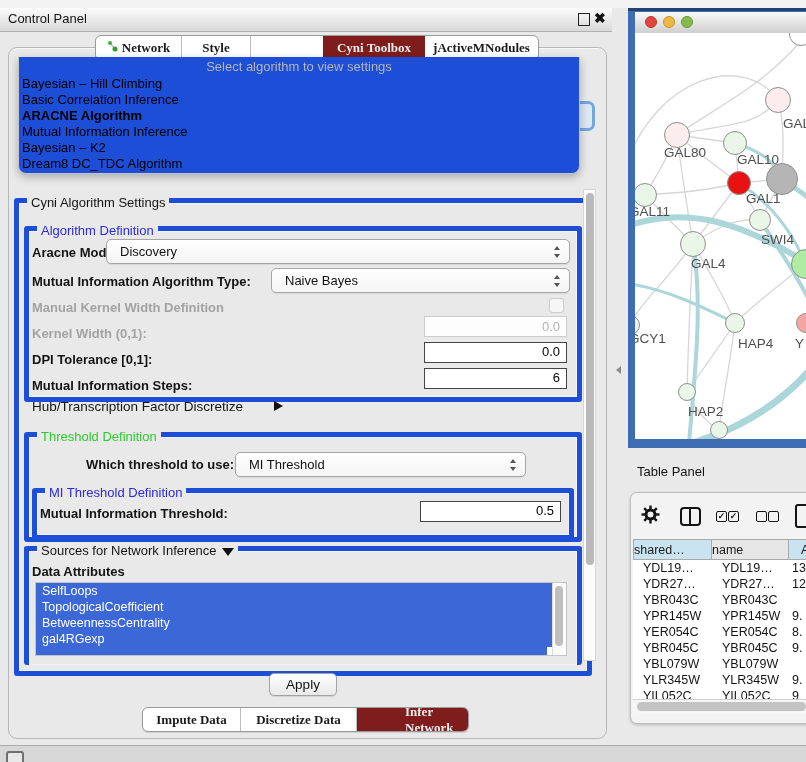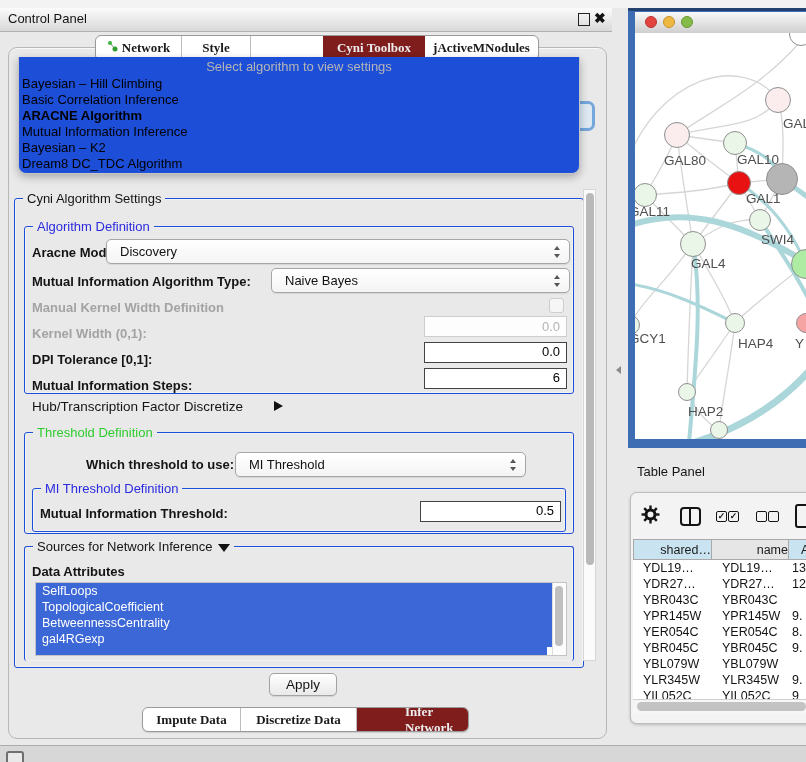--- a/index.html
+++ b/index.html
@@ -33,21 +33,21 @@
   .bottom-tabs .seg:nth-child(3){width:111px;padding-left:48px;}
 
   
   .focus-btn{left:565px;top:101px;width:24px;height:24px;border:3px solid #74a7dc;border-radius:7px;background:#dde8f2;z-index:8;}
   .algo-popup{left:18px;top:57px;width:560px;height:116px;background:#1d4ed8;border:1px solid #c6c6c6;border-top:none;border-radius:0 0 8px 8px;box-shadow:0 3px 9px rgba(0,0,0,.28);z-index:30;overflow:hidden;}
   .algo-placeholder{height:19px;line-height:19px;text-align:center;color:#b5b5b5;font-size:13px;}
   .algo-item{height:16px;line-height:16px;padding-left:3px;font-size:13px;color:#000;white-space:nowrap;}
   .algo-item.bold{font-weight:bold;}
 
   
-  .grp{position:absolute;border:1px solid #1d4ed8;border-radius:3px;box-shadow:inset 0 0 0 1px rgba(255,255,255,.45);}
+  .grp{position:absolute;border:5px solid #1d4ed8;border-radius:3px;box-shadow:inset 0 0 0 1px rgba(255,255,255,.45);}
   .grp-legend{position:absolute;top:-8px;left:8px;background:#e9e9e9;padding:0 4px;font-size:13px;white-space:nowrap;}
   .legend-blue{color:#2a2ae0;}
   .legend-green{color:#2ecc2e;}
 
   .lbl{position:absolute;font-weight:bold;font-size:13px;white-space:nowrap;}
   .lbl.gray{color:#a3a3a3;}
   .plain{font-weight:normal;}
 
   .combo{position:absolute;background:linear-gradient(#ffffff,#f4f4f4);border:1px solid #a6a6a6;border-radius:5px;box-sizing:border-box;font-size:13px;line-height:23px;padding-left:13px;color:#111;box-shadow:0 1px 1px rgba(0,0,0,.08);}
   .stepper{position:absolute;right:8px;top:50%;margin-top:-6px;width:7px;height:12px;}
@@ -86,21 +86,21 @@
   .light.yellow{left:28px;background:#efb843;border:1px solid #c7932c;}
   .light.green{left:46px;background:#84bb48;border:1px solid #689a33;}
   .net-canvas{position:absolute;left:7px;top:22px;width:171px;height:406px;background:#ffffff;overflow:hidden;}
   .net-node{position:absolute;border:1.5px solid #8f8f8f;border-radius:50%;box-sizing:border-box;}
   .net-label{position:absolute;font-size:13.5px;color:#4f4f4f;white-space:nowrap;}
 
   
   .tp-title{left:637px;top:464px;font-size:13px;color:#141414;}
   .table-window{left:630px;top:492px;width:190px;height:230px;background:#f3f3f3;border:1px solid #bdbdbd;border-radius:7px;box-shadow:0 1px 3px rgba(0,0,0,.2);}
   .tbl-white{left:633px;top:539px;width:173px;height:174px;background:#ffffff;}
-  .hdr-cell{position:absolute;top:539px;height:21px;border:1px solid #a9a9a9;box-sizing:border-box;font-size:12.5px;text-align:right;line-height:20px;color:#1a1a1a;overflow:hidden;white-space:nowrap;padding-left:12px;}
+  .hdr-cell{position:absolute;top:539px;height:21px;border:1px solid #a9a9a9;box-sizing:border-box;font-size:12.5px;text-align:left;line-height:20px;color:#1a1a1a;overflow:hidden;white-space:nowrap;}
   .hdr-blue{background:#c9e4f0;}
   .hdr-gray{background:#e6e6e6;}
   .t-rows{left:633px;top:560px;width:173px;height:140px;overflow:hidden;}
   .t-row{display:flex;height:16px;line-height:16px;font-size:12.5px;color:#141414;}
   .t-cell{white-space:nowrap;overflow:hidden;box-sizing:border-box;}
   .t-cell.c0{width:79px;padding-left:10px;}
   .t-cell.c1{width:77px;padding-left:10px;}
   .t-cell.c2{flex:1;padding-left:3px;}
   .hscroll{left:633px;top:699px;width:173px;height:14px;background:#f6f6f6;border-top:1px solid #d0d0d0;}
   .hthumb{position:absolute;left:4px;top:2px;width:169px;height:9px;background:#c3c3c3;border-radius:5px;}
@@ -295,21 +295,21 @@
           <path d="M 40,415 C 100,400 150,370 185,325" stroke-width="7"></path>
           <path d="M 104,150 C 135,170 155,195 171,231" stroke-width="3"></path>
           <path d="M -12,250 C 30,255 70,275 100,290" stroke-width="3"></path>
           <path d="M 100,110 C 130,120 140,130 147,146" stroke-width="3"></path>
         </g>
       </svg>
     <div class="net-node" style="left: 154px; top: -11px; height: 24px; width: 24px; background: rgb(255, 255, 255);"></div>
         <div class="net-node" style="left: 130px; top: 54px; height: 26px; width: 26px; background: rgb(251, 236, 238);"></div>
         <div class="net-label" style="left: 148px; top: 83px;">GAL</div>
         <div class="net-node" style="left: 29px; top: 89px; height: 26px; width: 26px; background: rgb(251, 236, 238);"></div>
-        <div class="net-label" style="left: 29px; top: 120px;">GAL80</div>
+        <div class="net-label" style="left: 29px; top: 112px;">GAL80</div>
         <div class="net-node" style="left: 88px; top: 98px; height: 24px; width: 24px; background: rgb(234, 246, 232);"></div>
         <div class="net-label" style="left: 102px; top: 119px;">GAL10</div>
         <div class="net-node" style="left: 131px; top: 130px; height: 32px; width: 32px; background: rgb(181, 181, 181);"></div>
         <div class="net-node" style="left: 92px; top: 138px; height: 24px; width: 24px; background: rgb(233, 18, 18);"></div>
         <div class="net-label" style="left: 111px; top: 158px;">GAL1</div>
         <div class="net-node" style="left: -2px; top: 150px; height: 24px; width: 24px; background: rgb(234, 246, 232);"></div>
         <div class="net-label" style="left: -6px; top: 171px;">GAL11</div>
         <div class="net-node" style="left: 114px; top: 176px; height: 22px; width: 22px; background: rgb(234, 246, 232);"></div>
         <div class="net-label" style="left: 126px; top: 199px;">SWI4</div>
         <div class="net-node" style="left: 45px; top: 198px; height: 26px; width: 26px; background: rgb(234, 246, 232);"></div>

